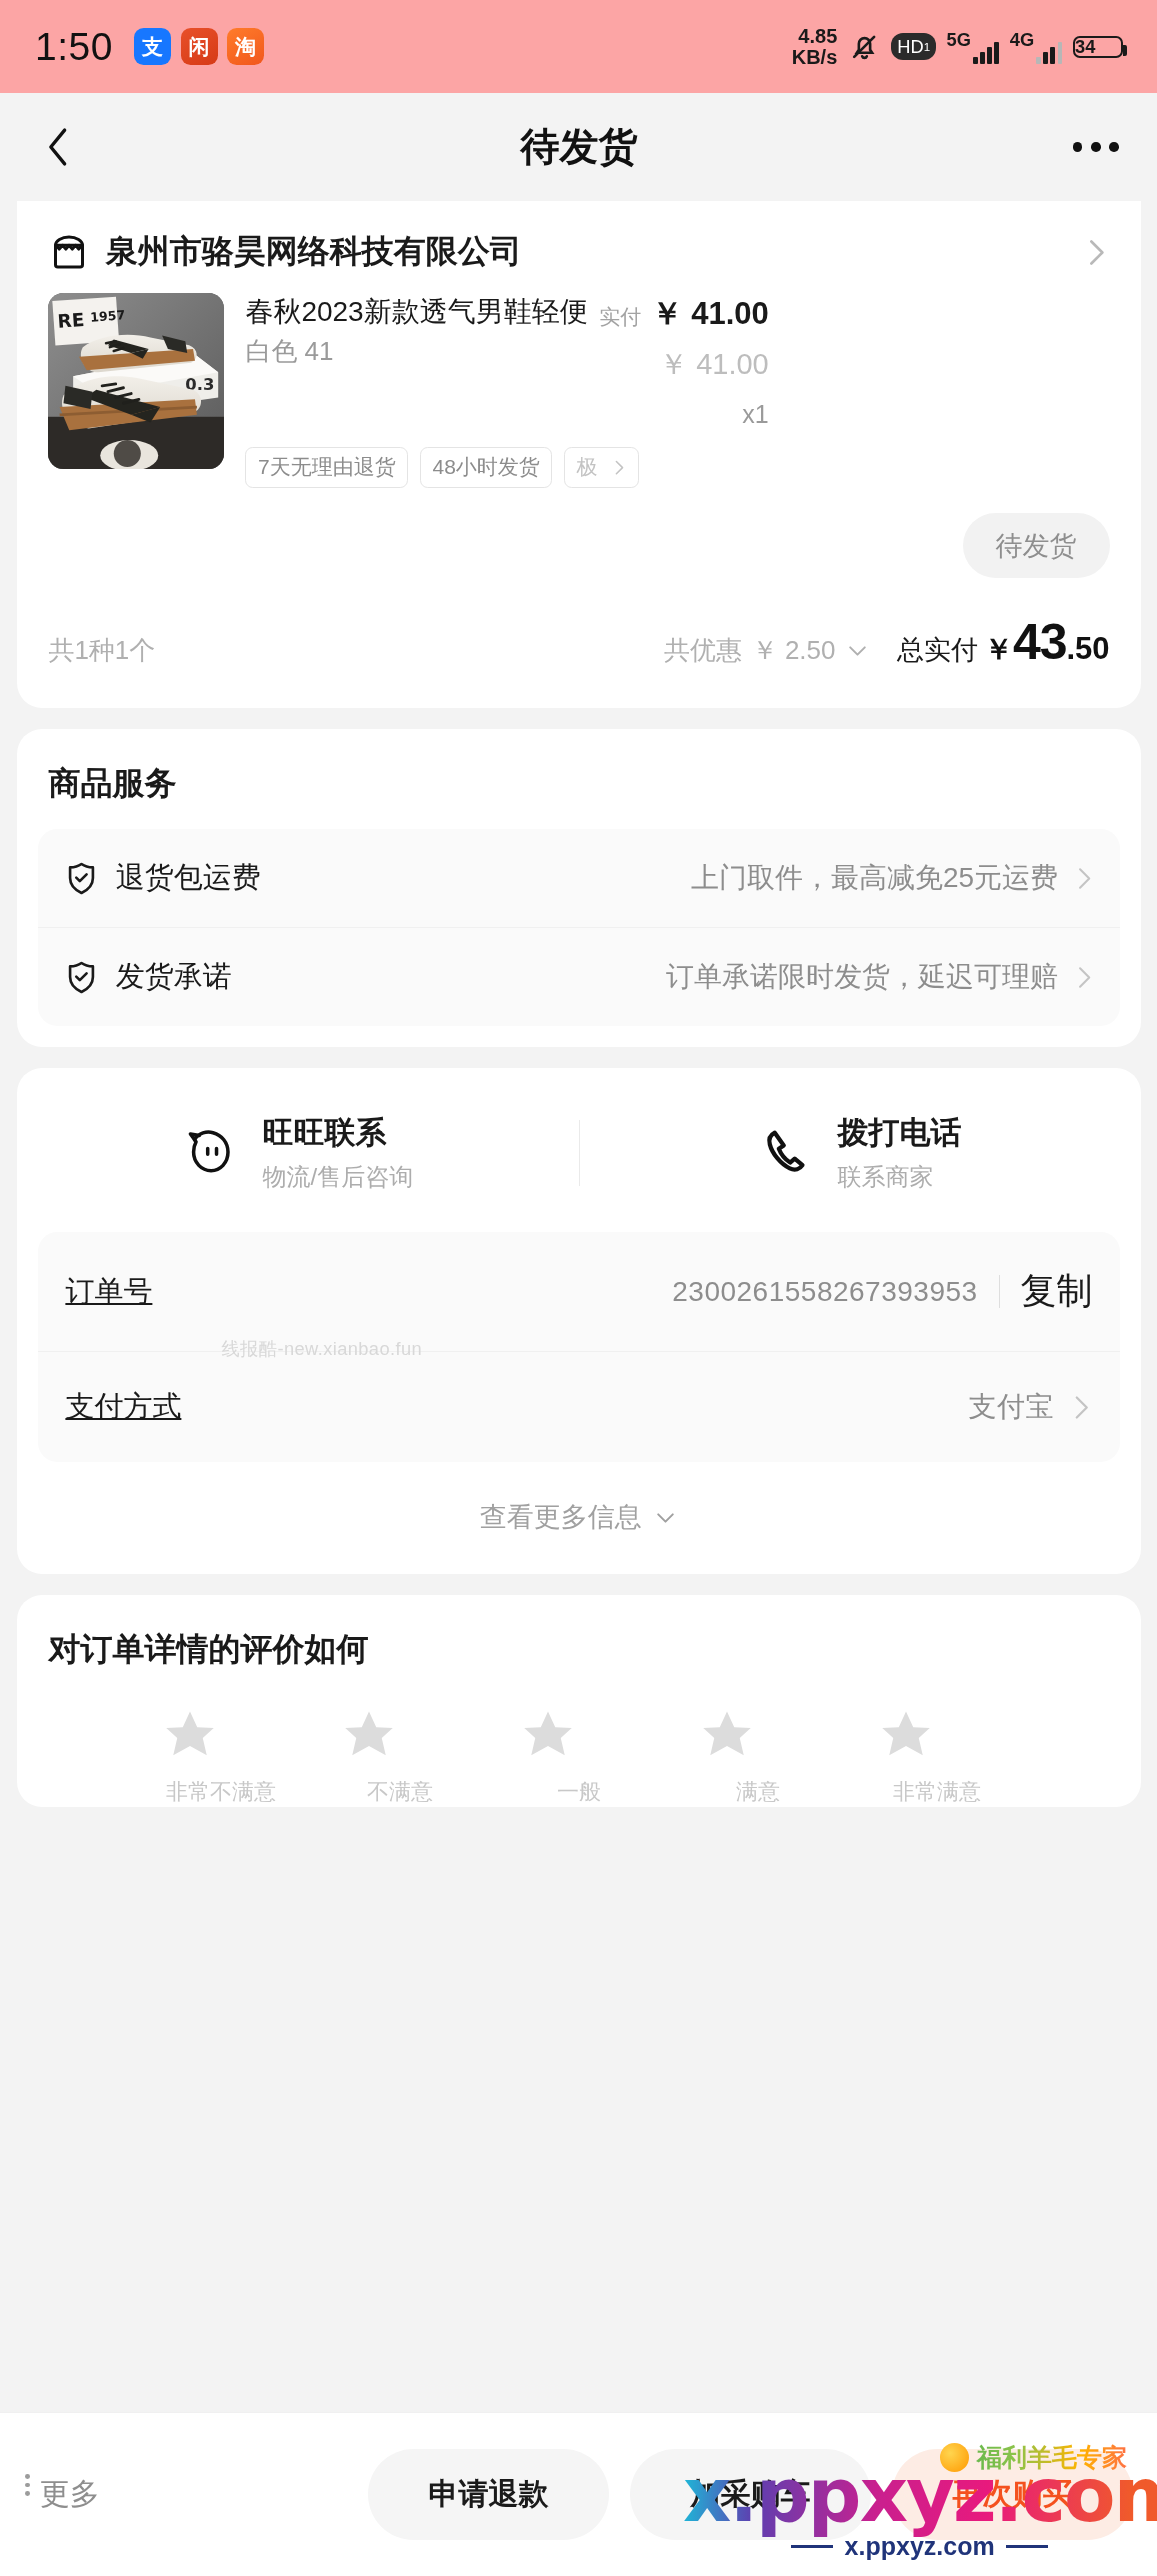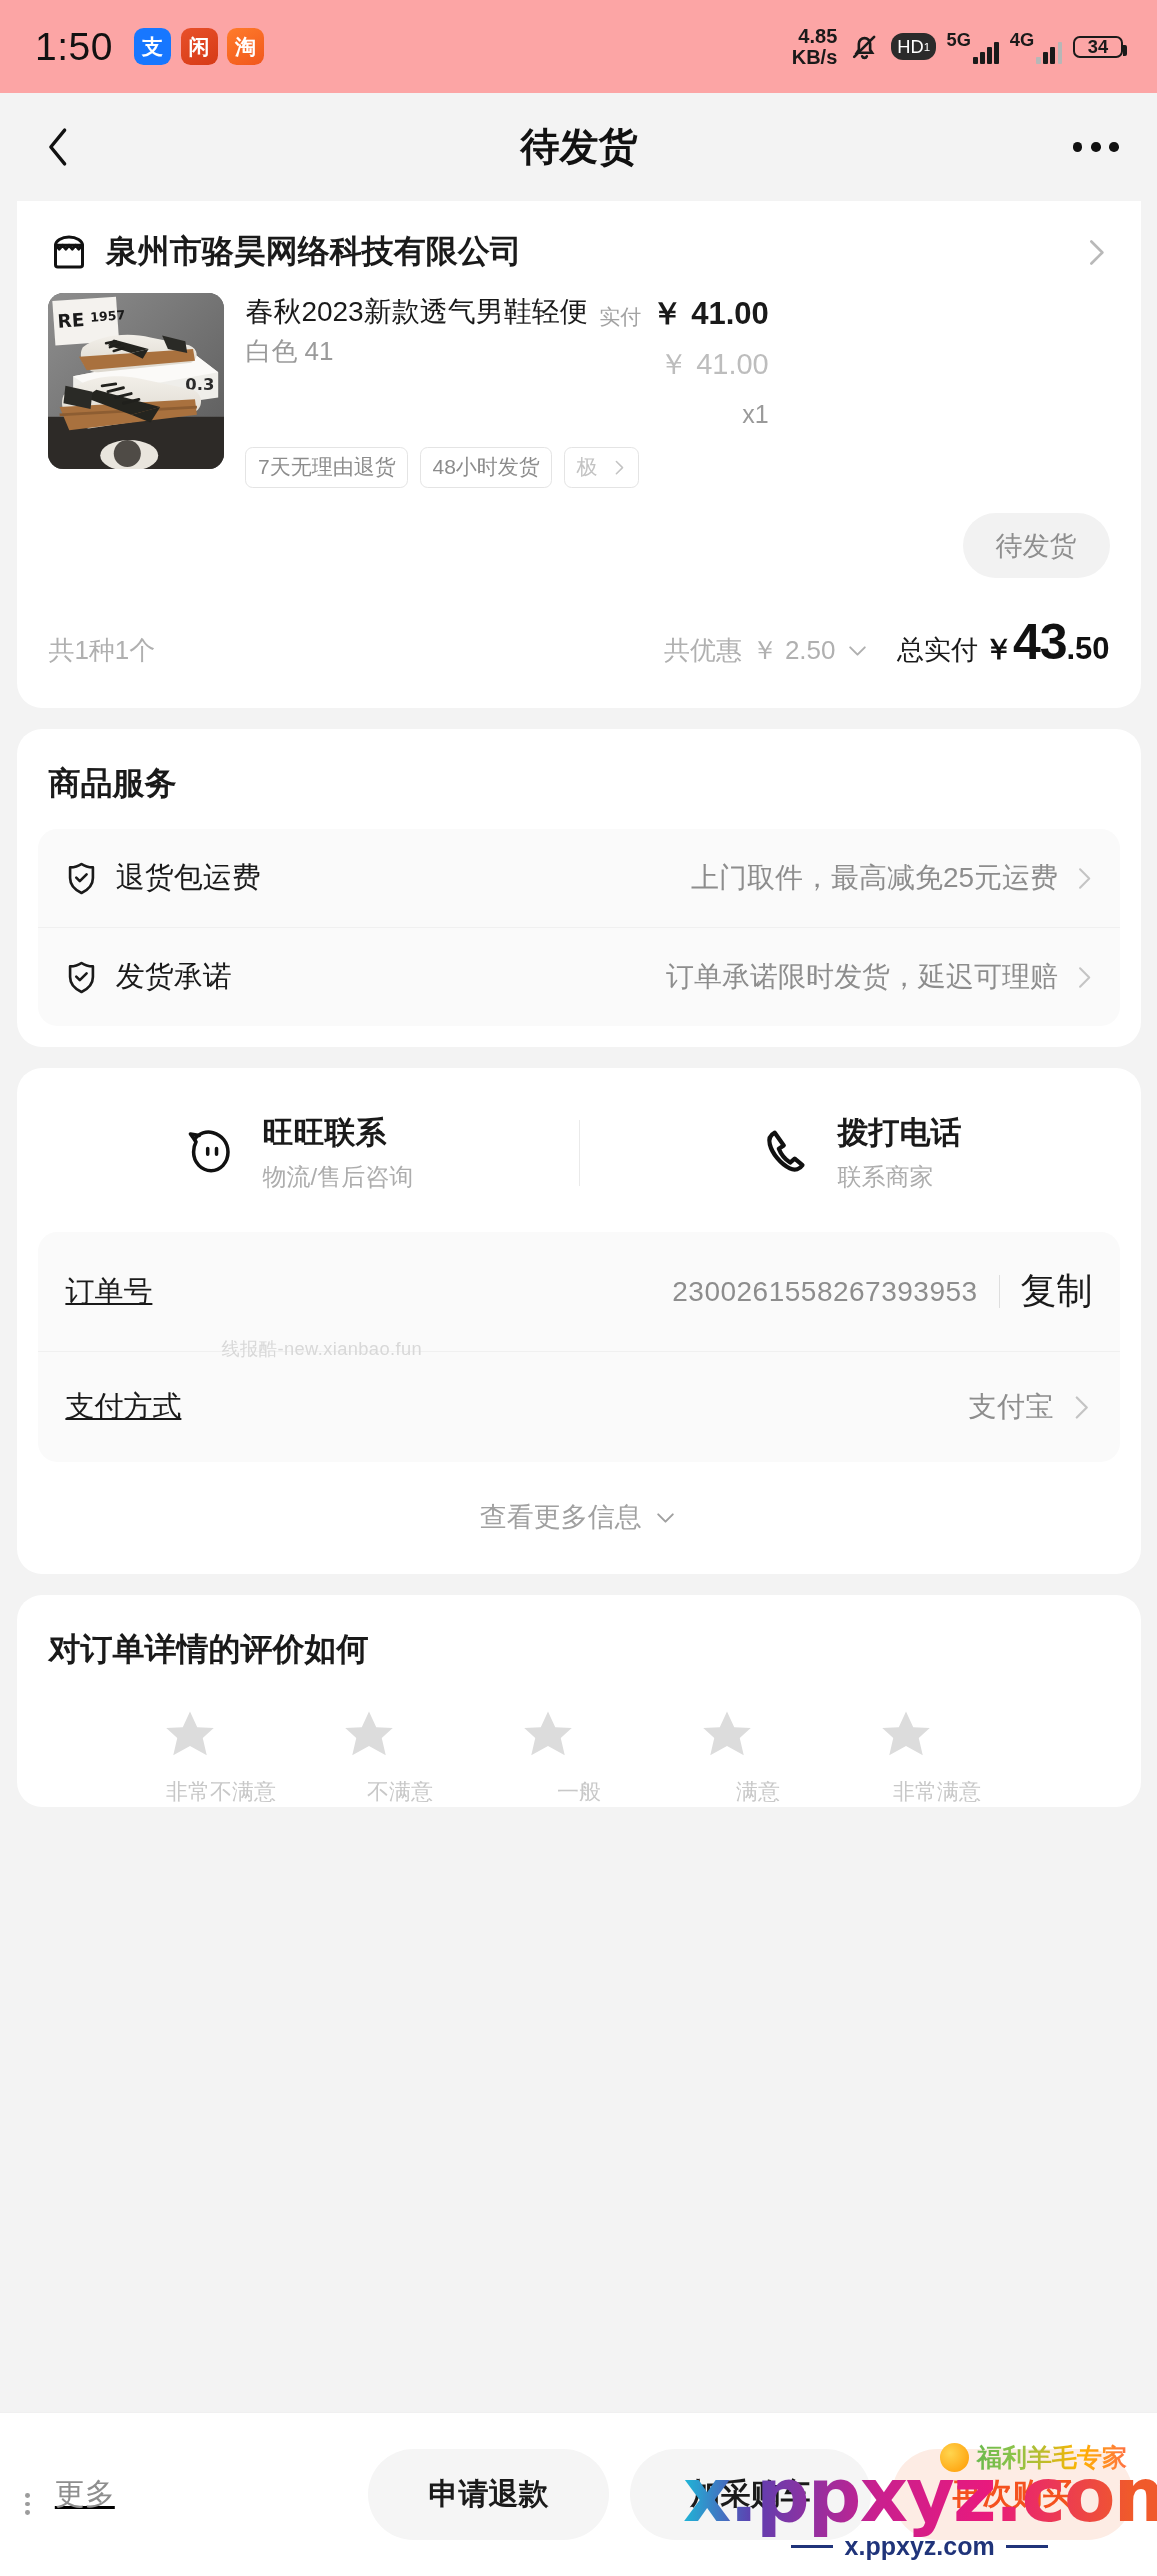--- a/index.html
+++ b/index.html
@@ -39,21 +39,21 @@
   .net { display: flex; align-items: flex-end; gap: 1.9px; }
   .net-label { font-size: 18.3px; font-weight: 700; color: #1a1a1a; margin-bottom: 13.5px; }
   .bars { display: flex; align-items: flex-end; gap: 2.4px; }
   .bars i { width: 4.8px; background: #1a1a1a; display: block; border-radius: 1px; }
   .bars i:nth-child(1){ height: 7.7px; } .bars i:nth-child(2){ height: 12.5px; }
   .bars i:nth-child(3){ height: 17.4px; } .bars i:nth-child(4){ height: 22px; }
   .bars.dim i:nth-child(4){ background: #b7b7b7; }
   .bars.dim i:nth-child(1){ background: #b7b7b7; }
   .battery {
     width: 50px; height: 22px; border: 2.4px solid #1a1a1a; border-radius: 6.8px;
-    position: relative; display: flex; align-items: center; justify-content: center;
+    position: relative; display: flex; align-items: center; 
   }
   .battery:after {
     content: ""; position: absolute; right: -5.8px; top: 7.7px;
     width: 3.9px; height: 10.6px; background: #1a1a1a; border-radius: 0 1.9px 1.9px 0;
   }
   .battery span { font-size: 18.3px; font-weight: 600; color: #1a1a1a; }
 
   
   .navbar {
     height: 108px; display: flex; align-items: center;
@@ -160,21 +160,21 @@
   .stars { display: flex; justify-content: center; gap: 54px; padding: 29px 0 0; }
   .star-item { width: 125px; text-align: center; }
   .star-item p { font-size: 22px; color: #c8c8c8; margin-top: 9.6px; }
 
   
   .bottombar {
     position: absolute; left: 0; right: 0; bottom: 0; height: 164px;
     background: #fff; display: flex; align-items: center; padding: 0 25px;
     border-top: 1px solid #f0f0f0;
   }
-  .more-btn { display: flex; align-items: flex-end; gap: 25px; text-decoration: underline; }
+  .more-btn { display: flex; align-items: flex-start; gap: 10px; }
   .dots3 { display: flex; flex-direction: column; gap: 3.9px; }
   .dots3 i { width: 4.8px; height: 4.8px; border-radius: 50%; background: #9c9c9c; display: block; }
   .more-label { font-size: 30px; color: #8e8e8e; }
   .btn-grp { margin-left: auto; display: flex; align-items: center; gap: 21px; }
   .btn {
     border-radius: 52px; padding: 25px 0; width: 241px; text-align: center;
     font-size: 30px; font-weight: 700; color: #1a1a1a; background: #f5f5f5;
   }
   .btn.primary { background: #fdece4; color: #f4511e; }
 

